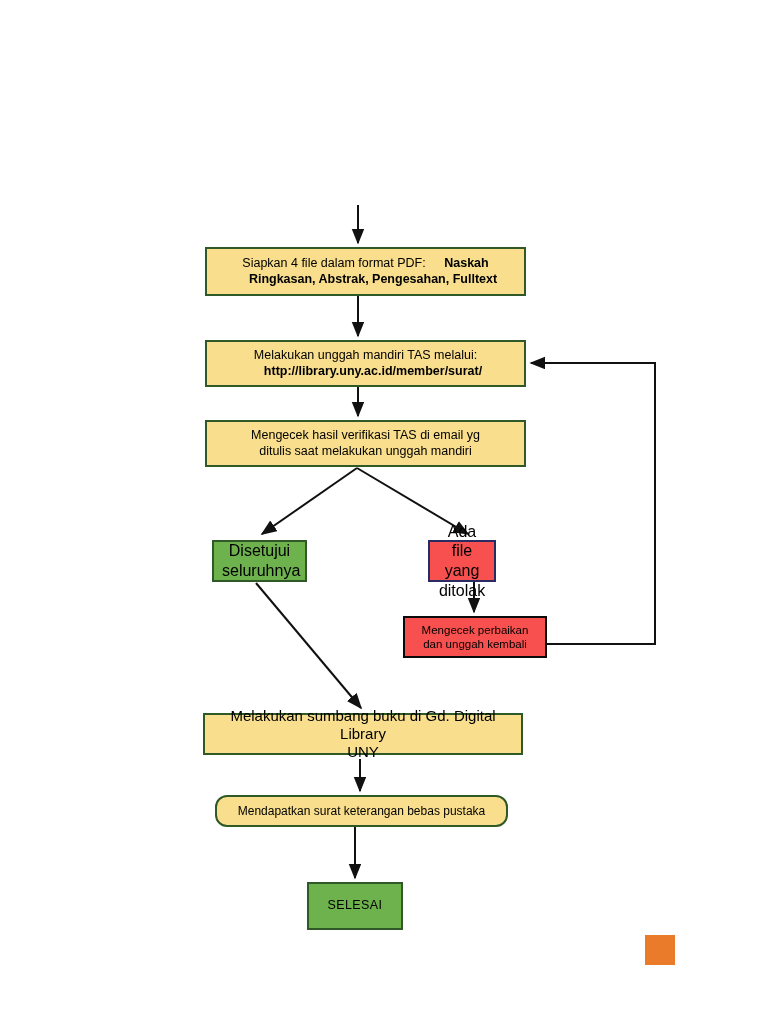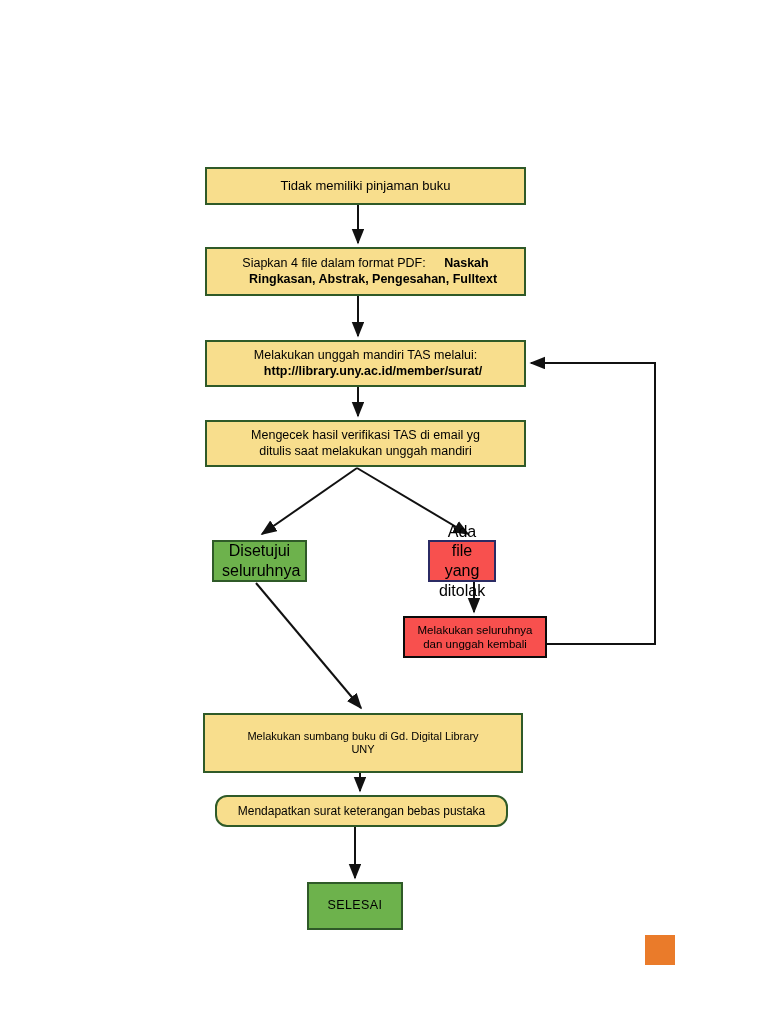--- a/index.html
+++ b/index.html
@@ -58,21 +58,21 @@
     background: #F8504E;
     border: 2px solid #0A0A0A;
   }
   .n1  { left: 205px; top: 167px; width: 321px; height: 38px; font-size: 13px; }
   .n2  { left: 205px; top: 247px; width: 321px; height: 49px; font-size: 12.5px; }
   .n3  { left: 205px; top: 340px; width: 321px; height: 47px; font-size: 12.5px; }
   .n4  { left: 205px; top: 420px; width: 321px; height: 47px; font-size: 12.5px; }
   .n5  { left: 212px; top: 540px; width: 95px; height: 42px; font-size: 16px; }
   .n6  { left: 428px; top: 540px; width: 68px; height: 42px; font-size: 16px; }
   .n7  { left: 403px; top: 616px; width: 144px; height: 42px; font-size: 11.5px; }
-  .n8  { left: 203px; top: 713px; width: 320px; height: 60px; font-size: 11px; }
+  .n8  { left: 203px; top: 713px; width: 320px; height: 42px; font-size: 15px; }
   .n9  { left: 215px; top: 795px; width: 293px; height: 32px; font-size: 12px; border-radius: 12px; }
   .n10 { left: 307px; top: 882px; width: 96px; height: 48px; font-size: 12.5px; letter-spacing: .4px; }
   .bold { font-weight: bold; margin-left: 15px; }
   .marker-square {
     position: absolute;
     left: 645px;
     top: 935px;
     width: 30px;
     height: 30px;
     background: #EA7B2A;
@@ -104,25 +104,20 @@
 
     <line x1="474" y1="582" x2="474" y2="612" stroke="#111111" stroke-width="2" marker-end="url(#arrowhead)"></line>
 
     <polyline points="547,644 655,644 655,363 531,363" fill="none" stroke="#111111" stroke-width="2" marker-end="url(#arrowhead)"></polyline>
 
     <line x1="360" y1="759" x2="360" y2="791" stroke="#111111" stroke-width="2" marker-end="url(#arrowhead)"></line>
 
     <line x1="355" y1="827" x2="355" y2="878" stroke="#111111" stroke-width="2" marker-end="url(#arrowhead)"></line>
   </svg>
 
-  <div class="node fill-yellow n1">
-    <span class="txt">
-      <span>Tidak memiliki pinjaman buku</span>
-    </span>
-  </div>
 
   <div class="node fill-yellow n2">
     <span class="txt">
       <span>Siapkan 4 file dalam format PDF: </span><span class="bold">Naskah</span><br>
       <span class="bold">Ringkasan, Abstrak, Pengesahan, Fulltext</span>
     </span>
   </div>
 
   <div class="node fill-yellow n3">
     <span class="txt">
@@ -147,21 +142,21 @@
 
   <div class="node fill-red-navy n6">
     <span class="txt">
       <span>Ada file</span><br>
       <span>yang ditolak</span>
     </span>
   </div>
 
   <div class="node fill-red-black n7">
     <span class="txt">
-      <span>Melakukan seluruhnya</span><br>
+      <span>Mengecek perbaikan</span><br>
       <span>dan unggah kembali</span>
     </span>
   </div>
 
   <div class="node fill-yellow n8">
     <span class="txt">
       <span>Melakukan sumbang buku di Gd. Digital Library</span><br>
       <span>UNY</span>
     </span>
   </div>

